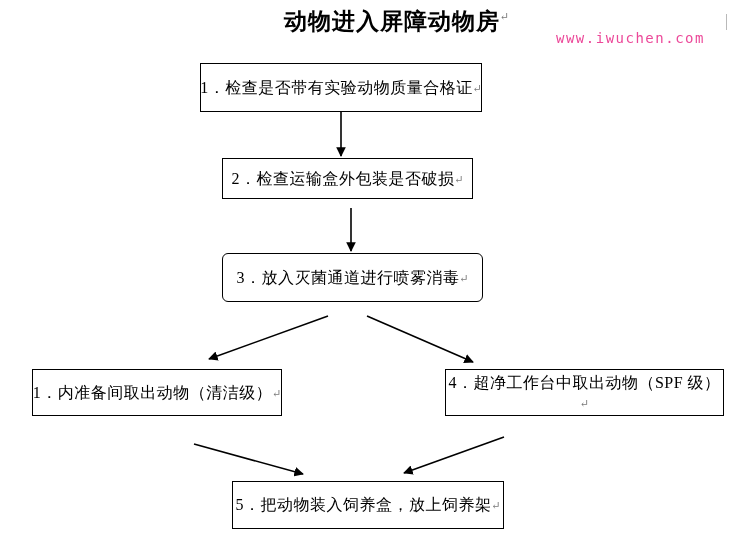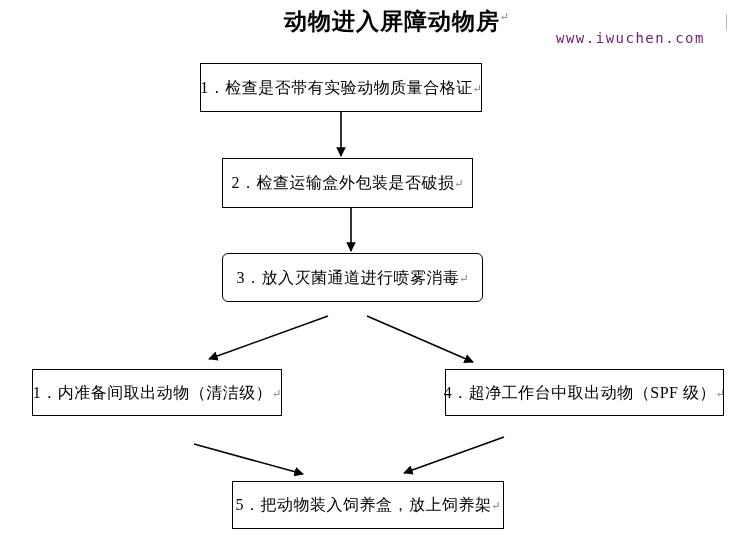--- a/index.html
+++ b/index.html
@@ -40,21 +40,21 @@
     letter-spacing: 0;
   }
   
   .watermark {
     position: absolute;
     left: 556px;
     top: 30px;
     font-family: "DejaVu Sans Mono", "Liberation Mono", monospace;
     font-size: 14px;
     letter-spacing: 1.5px;
-    color: #701a75;
+    color: #ec4899;
     white-space: nowrap;
   }
   
   .margin-tick {
     position: absolute;
     left: 726px;
     top: 14px;
     width: 1px;
     height: 16px;
     background: #b9b9b9;
@@ -68,24 +68,24 @@
     display: flex;
     align-items: center;
     justify-content: center;
     font-size: 16px;
     line-height: 20px;
     white-space: nowrap;
   }
   .node .txt { letter-spacing: 0.5px; }
 
   #node1 { left: 200px; top: 63px;  width: 282px; height: 49px; }
-  #node2 { left: 222px; top: 158px; width: 251px; height: 50px; }
+  #node2 { left: 222px; top: 158px; width: 251px; height: 41px; }
   #node3 { left: 222px; top: 253px; width: 261px; height: 49px; border-radius: 6px; }
   #node4a { left: 32px;  top: 369px; width: 250px; height: 47px; }
-  #node4b { left: 445px; top: 369px; width: 279px; height: 47px; }
+  #node4b { left: 445px; top: 369px; width: 279px; height: 47px; flex-direction: column; }
   #node5 { left: 232px; top: 481px; width: 272px; height: 48px; }
 
   
   #arrows {
     position: absolute;
     left: 0;
     top: 0;
     width: 737px;
     height: 543px;
     pointer-events: none;

